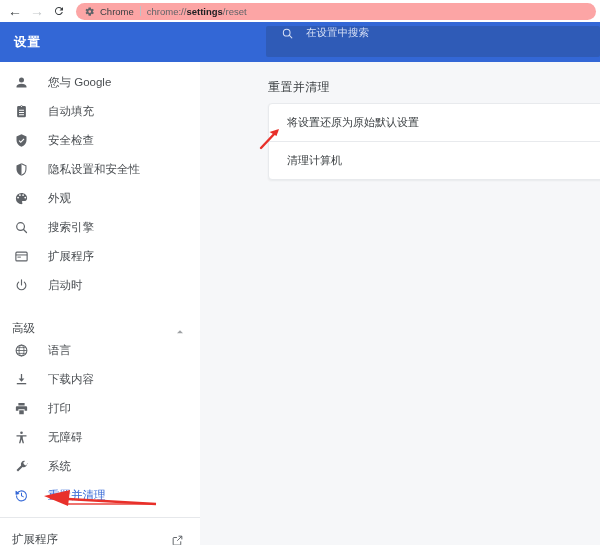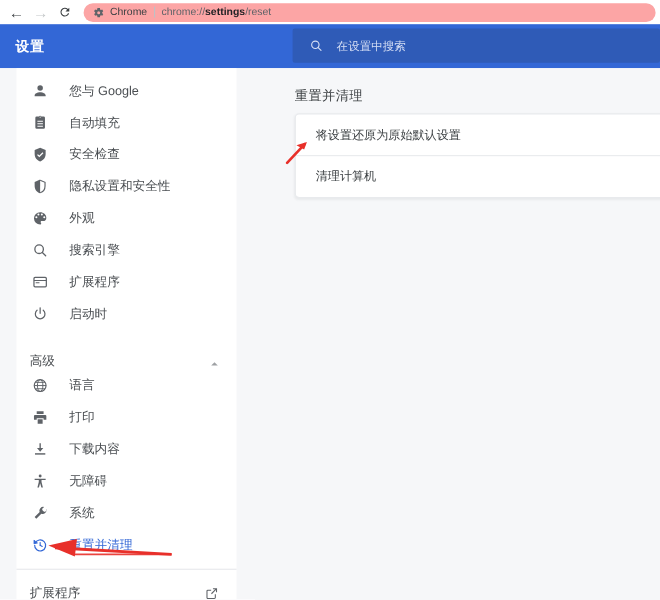--- a/index.html
+++ b/index.html
@@ -76,21 +76,21 @@
     font-size: 12.5px; color: #ffffff;
     margin-left: 14px;
     letter-spacing: 1px;
     white-space: nowrap;
     font-weight: bold;
   }
   .search-box {
     position: absolute; left: 266px; top: 26px;
     width: 334px; height: 31px;
     background: #2f5bb7;
-    display: flex; align-items: center;
+    display: flex; align-items: flex-start;
     border-radius: 2px;
   }
   .search-icon {
     width: 14px; height: 14px;
     margin-left: 14px; margin-right: 12px;
     flex: none;
     display: flex; align-items: center; justify-content: center;
   }
   .search-placeholder {
     font-size: 10.5px; color: #d6dff5;
@@ -99,21 +99,21 @@
 
   
   .page-body {
     position: absolute; left: 0; top: 62px;
     width: 600px; height: 483px;
     background: #f6f7f9;
   }
 
   
   .sidebar {
-    position: absolute; left: 15px; top: 0;
+    position: absolute; left: 0; top: 0;
     width: 200px; height: 483px;
     background: #ffffff;
     box-sizing: border-box;
     padding-top: 6px;
   }
   .nav-item {
     height: 29px;
     display: flex; align-items: center;
     padding-left: 12px;
     box-sizing: border-box;
@@ -336,34 +336,34 @@
               <line x1="5" y1="7.4" x2="19" y2="7.4" stroke="#5f6368" stroke-width="1.3"></line>
               <line x1="5" y1="16.6" x2="19" y2="16.6" stroke="#5f6368" stroke-width="1.3"></line>
             </svg>
         </span>
         <span class="lbl">语言</span>
       </div>
 
       <div class="nav-item">
         <span class="ic">
           <svg width="15" height="15" viewBox="0 0 24 24">
-              <path fill="#5f6368" d="M7 3h10v4H7zM4.5 8.5h15A1.5 1.5 0 0 1 21 10v5.5h-4V13H7v2.5H3V10a1.5 1.5 0 0 1 1.5-1.5zM8.4 14.6h7.2V21H8.4z"></path>
-            </svg>
-        </span>
-        <span class="lbl">打印</span>
-      </div>
-
-      <div class="nav-item">
-        <span class="ic">
-          <svg width="15" height="15" viewBox="0 0 24 24">
               <path fill="#5f6368" d="M11 3h2v7.2h3.6L12 15.4 7.4 10.2H11V3z"></path>
               <rect x="4.5" y="17.6" width="15" height="2.1" fill="#5f6368"></rect>
             </svg>
         </span>
         <span class="lbl">下载内容</span>
+      </div>
+
+      <div class="nav-item">
+        <span class="ic">
+          <svg width="15" height="15" viewBox="0 0 24 24">
+              <path fill="#5f6368" d="M7 3h10v4H7zM4.5 8.5h15A1.5 1.5 0 0 1 21 10v5.5h-4V13H7v2.5H3V10a1.5 1.5 0 0 1 1.5-1.5zM8.4 14.6h7.2V21H8.4z"></path>
+            </svg>
+        </span>
+        <span class="lbl">打印</span>
       </div>
 
       <div class="nav-item">
         <span class="ic">
           <svg width="15" height="15" viewBox="0 0 24 24">
               <circle cx="12" cy="4.4" r="2.1" fill="#5f6368"></circle>
               <path fill="#5f6368" d="M4 8.2h16v2H14v3l2 8h-2.2L12 14.8 10.2 21.2H8l2-8v-3H4z"></path>
             </svg>
         </span>
         <span class="lbl">无障碍</span>

